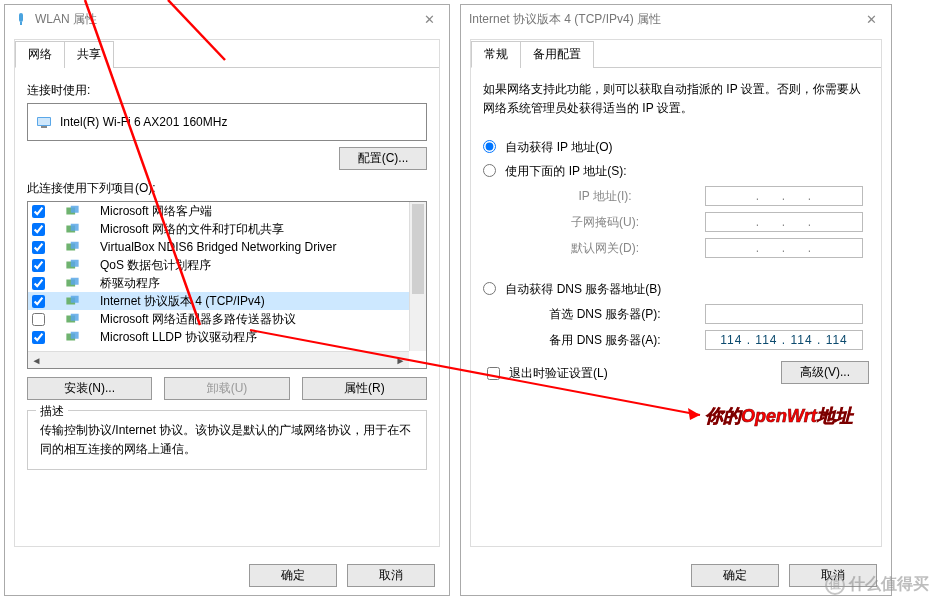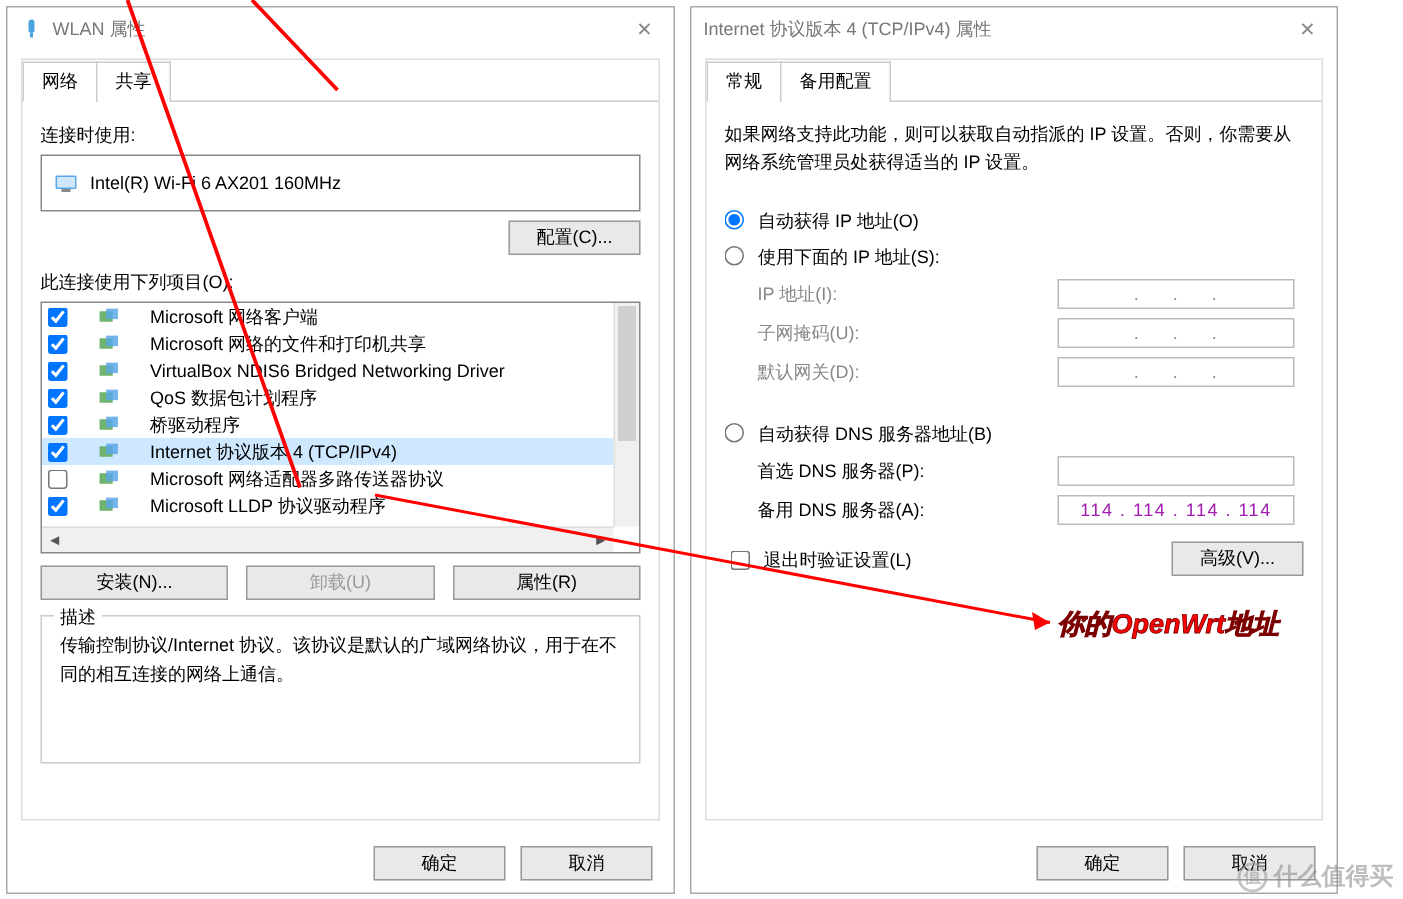--- a/index.html
+++ b/index.html
@@ -128,28 +128,28 @@
   }
   .desc-text { color:#000; line-height:1.6; }
   .footer {
     position:absolute; left:0; right:0; bottom:8px;
     display:flex; justify-content:flex-end; gap:10px; padding:0 14px;
   }
   
   .radio { margin:0 6px 0 0; position:relative; top:2px;}
   .radio-row { margin:6px 0; }
   .ip-grid { margin:6px 0 4px 22px; }
-  .ip-grid .row { display:flex; align-items:center; margin:6px 0; }
+  .ip-grid .row { display:flex; align-items:center; margin:6px 0;text-align:center; }
   .ip-grid .lab { width:200px; color:#888; }
   .ip-input {
     width:158px; height:20px; border:1px solid #bbb; background:#fff;
     display:inline-flex; align-items:center; justify-content:center; gap:16px;
     color:#888; letter-spacing:1px;
   }
-  .ip-input.active { color:#a21caf; }
+  .ip-input.active { color:#0c4a6e; }
   .dns-lab { width:200px; }
   .checkbox-row { display:flex; align-items:center; gap:6px; margin-top:14px;}
   .adv-row { text-align:right; margin-top:-22px; }
   .intro { line-height:1.6; margin:4px 0 20px; }
   .annotation-text {
     position:absolute;
     color:#ff0000;
     font-weight:bold;
     font-size:18px;
     font-style:italic;
@@ -282,21 +282,21 @@
           <span class="btn-arrow right">►</span>
         </div>
       </div>
 
       <div class="grid3">
         <button class="btn" style="flex:1">安装(N)...</button>
         <button class="btn disabled" style="flex:1">卸载(U)</button>
         <button class="btn" style="flex:1">属性(R)</button>
       </div>
 
-      <div class="groupbox" style="height:99px;">
+      <div class="groupbox" style="height:60px;">
         <span class="title">描述</span>
         <div class="desc-text">传输控制协议/Internet 协议。该协议是默认的广域网络协议，用于在不同的相互连接的网络上通信。</div>
       </div>
     </div>
   </div>
 
   <div class="footer">
     <button class="btn">确定</button>
     <button class="btn">取消</button>
   </div>

